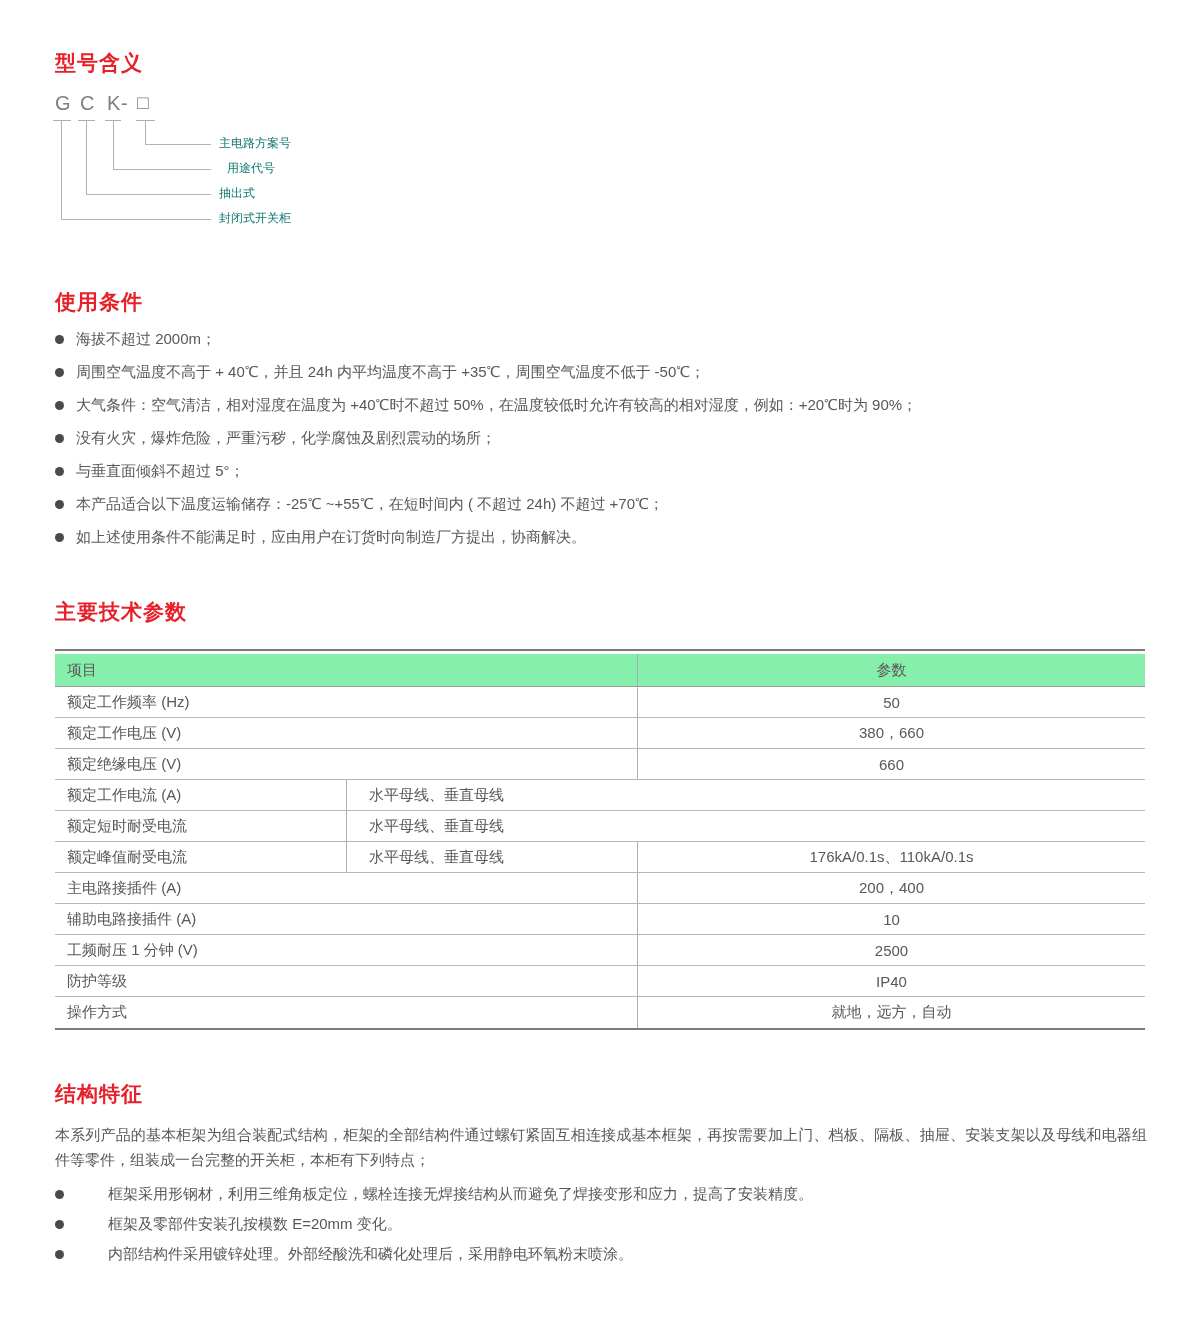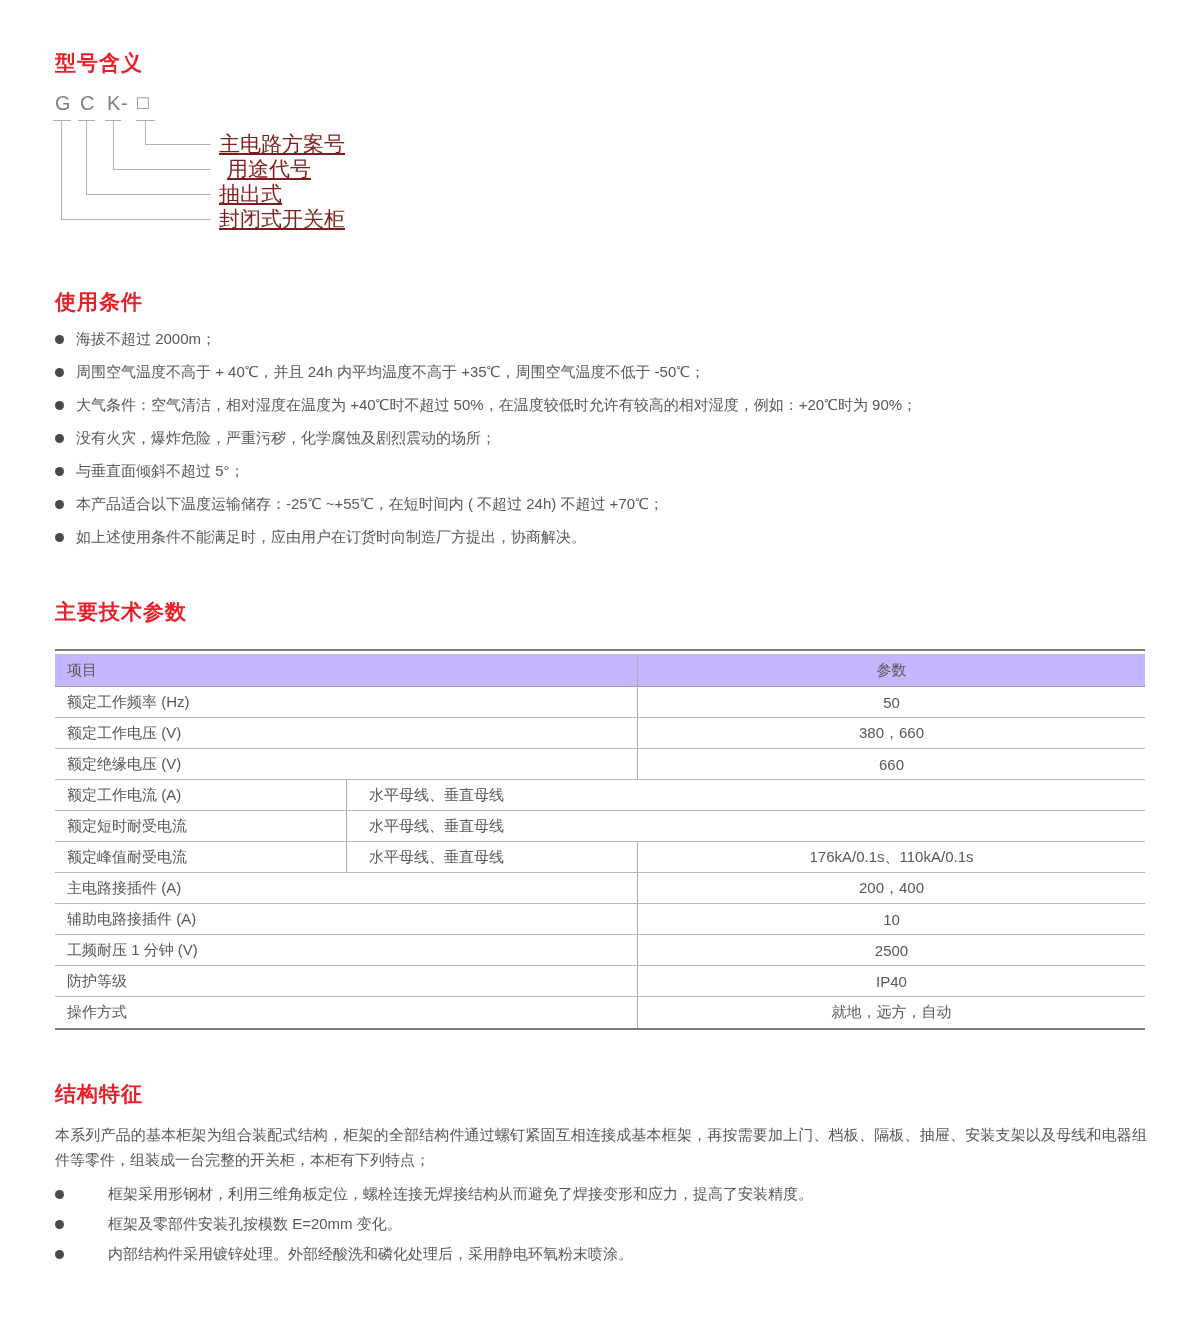--- a/index.html
+++ b/index.html
@@ -38,21 +38,21 @@
   .vline { position:absolute; width:1px; background:#b3b3b3; top:28px; }
   .v-0 { left:6px;  height:100px; }
   .v-1 { left:31px; height:75px; }
   .v-2 { left:58px; height:50px; }
   .v-3 { left:90px; height:24px; }
   .hline { position:absolute; height:1px; background:#b3b3b3; }
   .h-0 { top:127px; left:6px;  width:150px; }
   .h-1 { top:102px; left:31px; width:125px; }
   .h-2 { top:77px;  left:58px; width:98px; }
   .h-3 { top:52px;  left:90px; width:66px; }
-  .dlabel { position:absolute; left:164px; font-size:21px; color:#7f1d1d; line-height:17px;text-decoration:underline; }
+  .dlabel { position:absolute; left:164px; font-size:12px; color:#0f766e; line-height:17px; }
   .dl-0 { top:43px; }
   .dl-1 { top:68px;margin-left:8px; }
   .dl-2 { top:93px; }
   .dl-3 { top:118px; }
 
   
   .blist { position:absolute; left:55px; width:1100px; list-style:none; }
   .usage-list     { top:331px; }
   .structure-list { top:1186px; }
   .b-item { display:flex; align-items:center; font-size:15px; color:#595757; height:16px; }
@@ -61,21 +61,21 @@
   .dot { width:9px; height:9px; border-radius:50%; background:#4c4948; margin-right:12px; flex:none; }
 
   
   .ptable {
     position:absolute; left:55px; top:649px; width:1090px;
     border-top:2px solid #7a7a7a; border-bottom:2px solid #7a7a7a;
     font-size:15px; color:#595757;
   }
   .t-head {
     margin-top:3px; display:flex; height:33px;
-    background:#c4b5fd; border-bottom:1px solid #9b9b9b;
+    background:#86efac; border-bottom:1px solid #9b9b9b;
   }
   .th-item { width:582px; padding-left:12px; display:flex; align-items:center; }
   .th-value { flex:1; border-left:1px solid #adadad; display:flex; align-items:center; justify-content:center; }
   .t-row { display:flex; height:31px; border-bottom:1px solid #b7b7b8; }
   .t-row:last-child { border-bottom:none; }
   .c-item { width:582px; padding-left:12px; display:flex; align-items:center; }
   .c-item.narrow { width:291px; }
   .c-sub { width:291px; padding-left:22px; border-left:1px solid #adadad; display:flex; align-items:center; }
   .c-value { flex:1; border-left:1px solid #adadad; display:flex; align-items:center; justify-content:center; }
 

